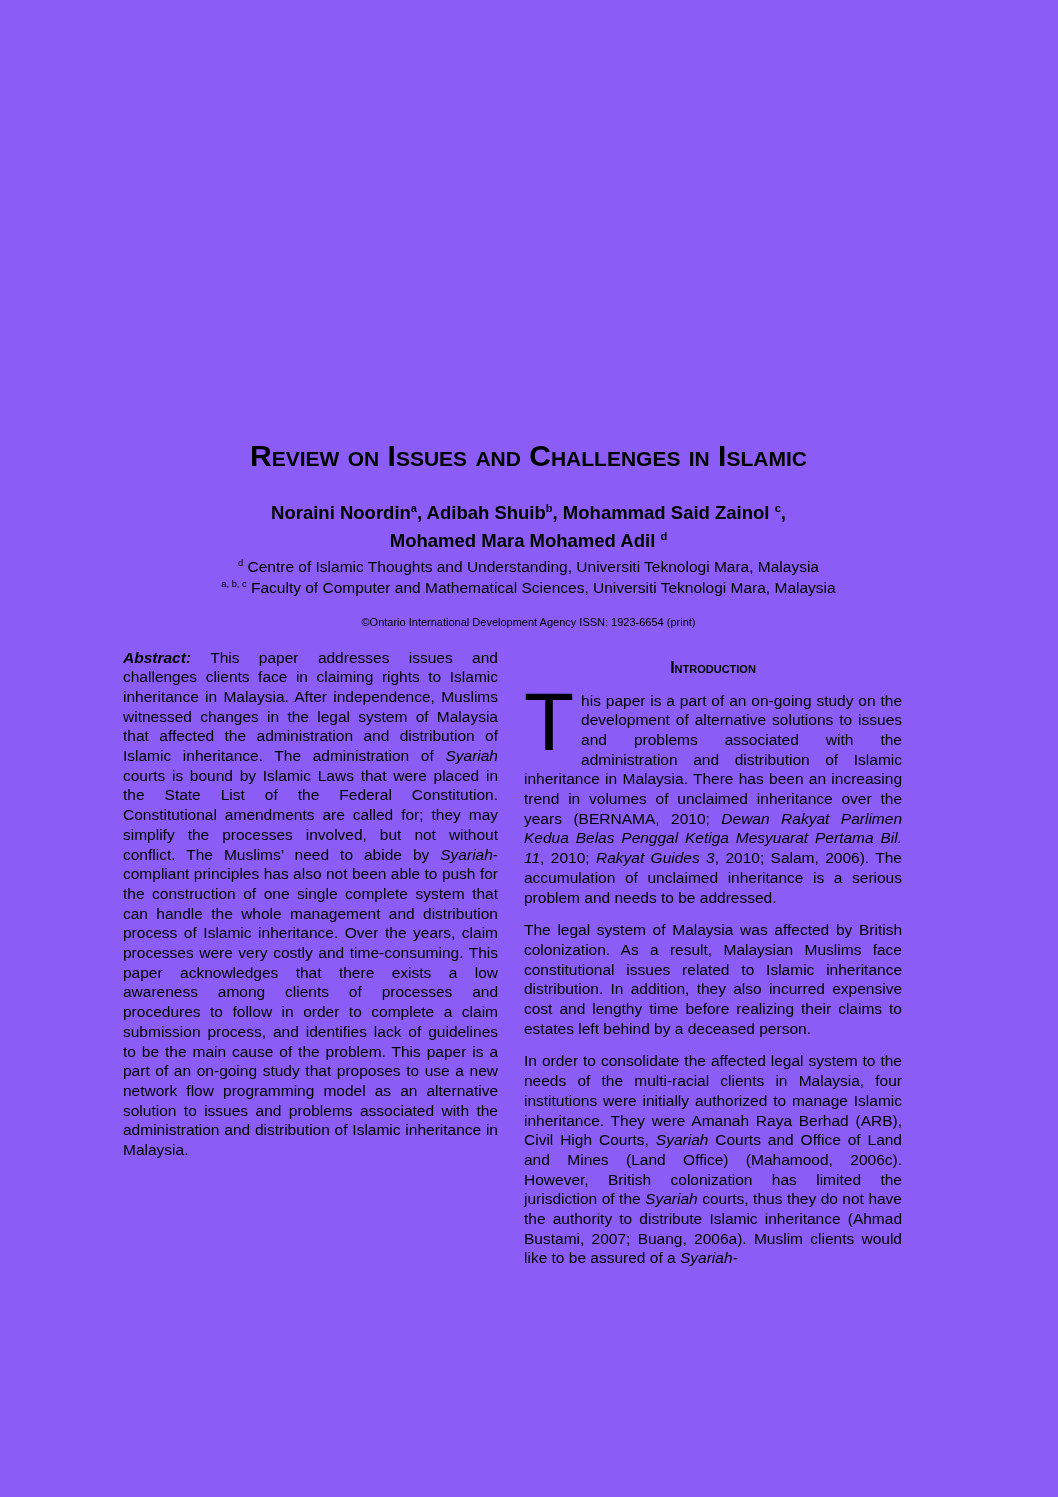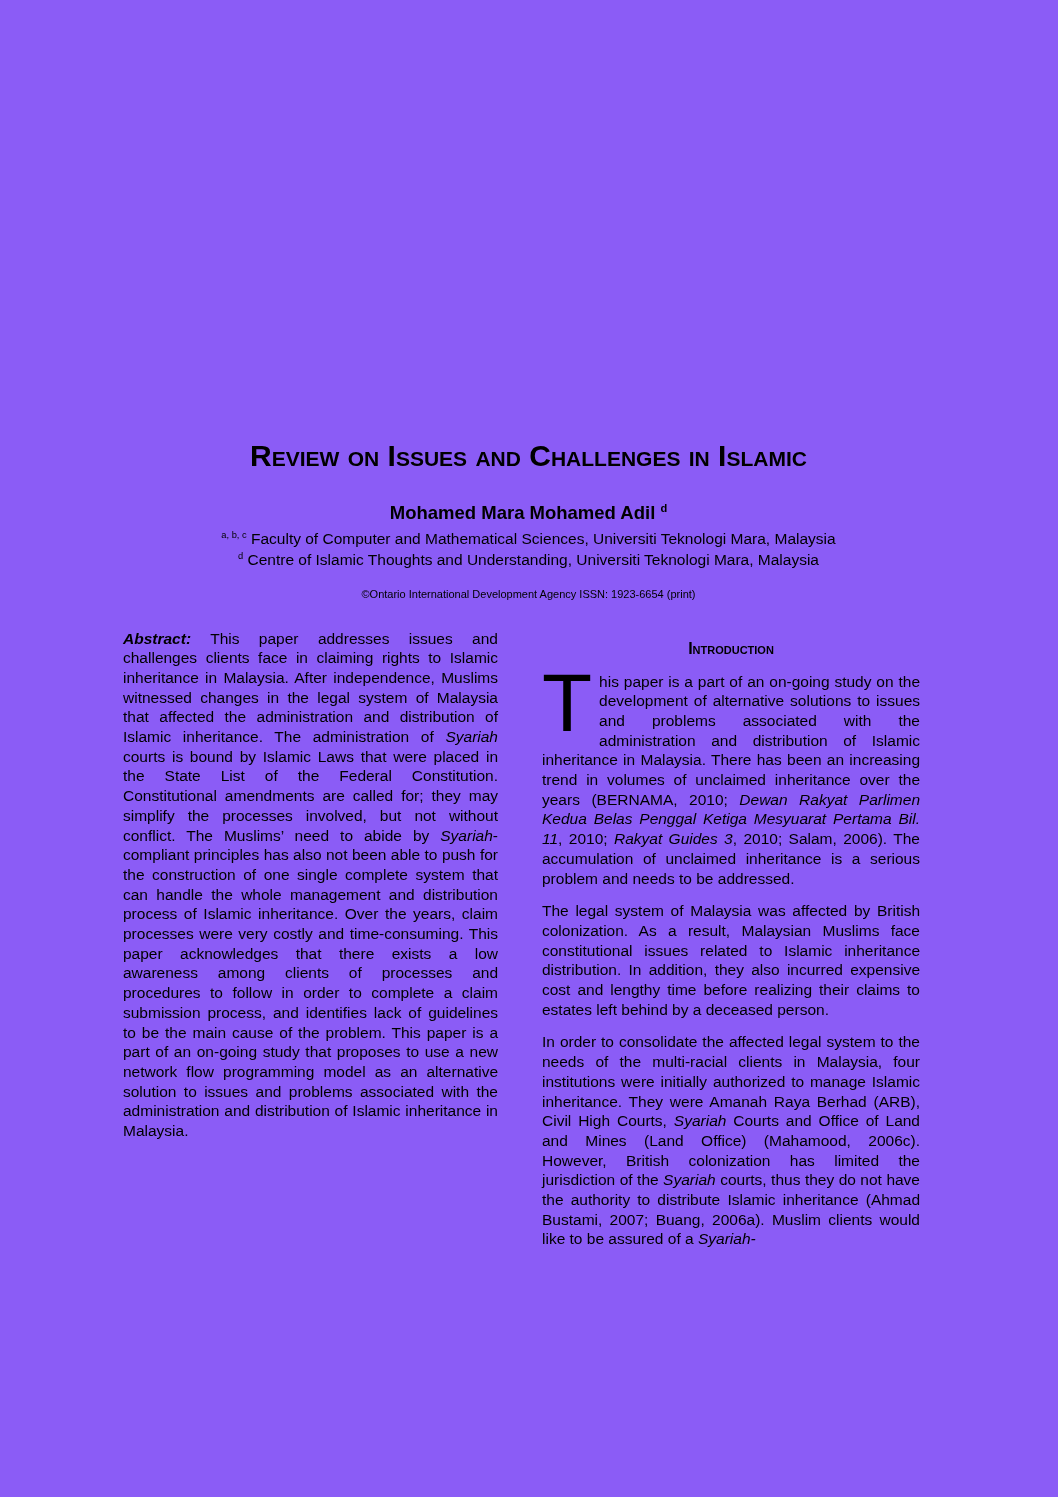--- a/index.html
+++ b/index.html
@@ -36,22 +36,22 @@
     line-height: 20.5px;
   }
   .issn {
     margin-top: 16px;
     text-align: center;
     font-size: 11px;
     line-height: 16.5px;
   }
   .columns {
     display: flex;
-    gap: 44px;
-    margin-top: 26px;
+    gap: 26px;
+    margin-top: 17px;
   }
   .col {
     text-align: justify;
     font-size: 15.5px;
     line-height: 19.7px;
   }
   .col-left  { width: 375px; }
   .col-right { width: 378px; }
   .para { margin: 13px 0 0 0; }
   .col > .para:first-child { margin-top: 0; }
@@ -75,26 +75,27 @@
 <body>
 
 <div class="page">
   <div class="content">
 
     <div class="title-block">
       <div>Review on Issues and Challenges in Islamic</div>
     </div>
 
     <div class="authors">
+      <div><span>Noraini Noordin</span><sup>a</sup><span>, Adibah Shuib</span><sup>b</sup><span>, Mohammad Said Zainol </span><sup>c</sup><span>,</span></div>
       <div><span>Mohamed Mara Mohamed Adil </span><sup>d</sup></div>
     </div>
 
     <div class="affils">
+      <div><sup>d</sup><span> Centre of Islamic Thoughts and Understanding, Universiti Teknologi Mara, Malaysia</span></div>
       <div><sup>a, b, c</sup><span> Faculty of  Computer and Mathematical Sciences, Universiti Teknologi Mara, Malaysia</span></div>
-      <div><sup>d</sup><span> Centre of Islamic Thoughts and Understanding, Universiti Teknologi Mara, Malaysia</span></div>
     </div>
 
     <div class="issn">
       <div>©Ontario International Development Agency ISSN: 1923-6654 (print)</div>
     </div>
 
     <div class="columns">
 
       <div class="col col-left">
         <div class="para"><span style="font-style: italic; font-weight: bold;">Abstract:</span><span> This paper addresses issues and challenges clients face in claiming rights to Islamic inheritance in Malaysia.  After independence, Muslims witnessed changes in the legal system of Malaysia that affected the administration and distribution of Islamic inheritance.  The administration of </span><span style="font-style: italic;">Syariah</span><span> courts is bound by Islamic Laws that were placed in the State List of the Federal Constitution.  Constitutional amendments are called for; they may simplify the processes involved, but not without conflict. The Muslims’ need to abide by </span><span style="font-style: italic;">Syariah</span><span>-compliant principles has also not been able to push for the construction of one single complete system that can handle the whole management and distribution process of Islamic inheritance. Over the years, claim processes were very costly and time-consuming. This paper acknowledges that there exists a low awareness among clients of processes and procedures to follow in order to complete a claim submission process, and identifies lack of guidelines to be the main cause of the problem.  This paper is a part of an on-going study that proposes to use a new network flow programming model as an alternative solution to issues and problems associated with the administration and distribution of Islamic inheritance in Malaysia.</span></div>

